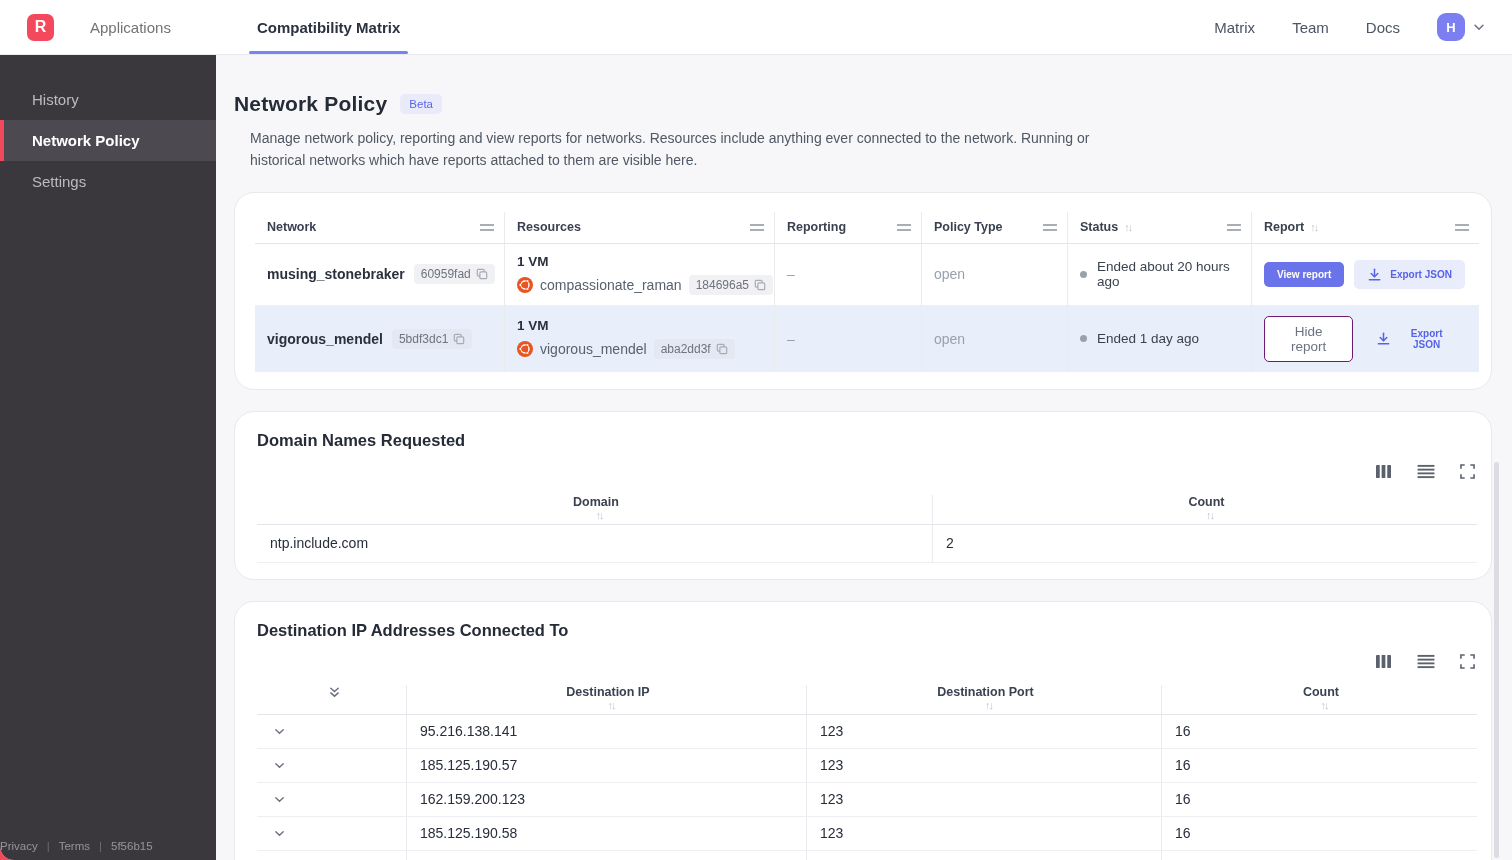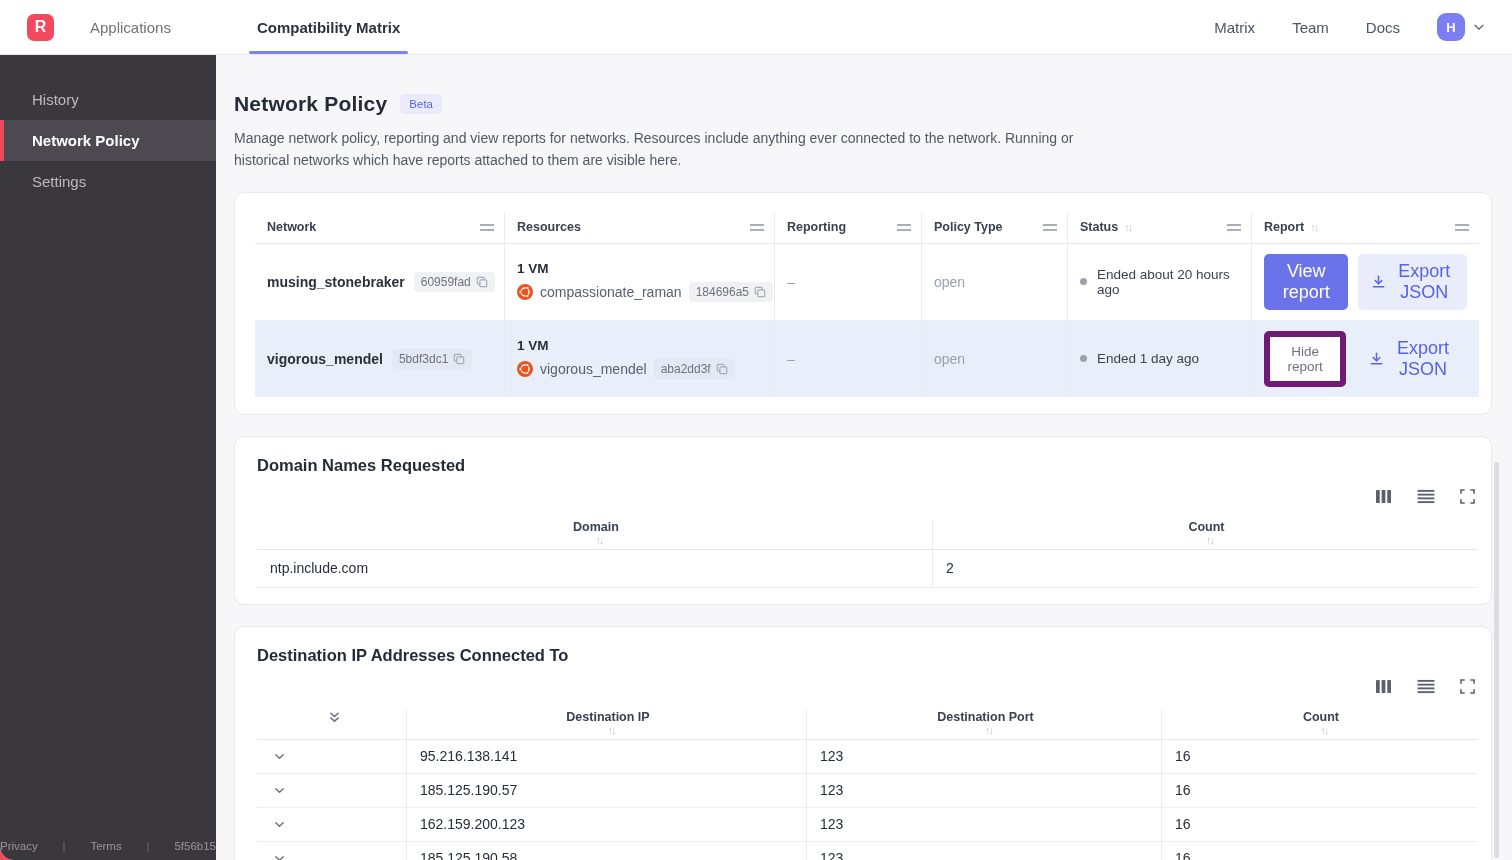--- a/index.html
+++ b/index.html
@@ -26,35 +26,35 @@
             font-size: 13px; font-weight: bold; display: flex; align-items: center; justify-content: center; }
 
   
   .shell { flex: 1; display: flex; min-height: 0; }
   .sidebar { width: 216px; background: #3a383d; flex-shrink: 0; display: flex; flex-direction: column;
              padding-top: 24px; position: relative; }
   .side-item { height: 41px; display: flex; align-items: center; padding-left: 28px;
                font-size: 15px; color: #bcbbc0; cursor: pointer; border-left: 4px solid transparent; }
   .side-item.active { background: #4c4a50; color: #ffffff; font-weight: bold; border-left-color: #f4495c; }
   .side-footer { position: absolute; bottom: 8px; left: 0; right: 0; text-align: center;
-                 font-size: 11.5px; color: #96959b; display: flex; justify-content: space-between; gap: 9px; align-items: center;}
+                 font-size: 11.5px; color: #96959b; display: flex; justify-content: flex-start; gap: 9px; align-items: center;}
   .side-footer .sep { color: #6d6c72; }
   .side-footer a { color: #96959b; text-decoration: none; cursor: pointer; }
 
   .main { flex: 1; overflow: hidden; padding: 37px 20px 0 18px; }
 
   
   .title-row { display: flex; align-items: center; gap: 13px; }
   .page-title { font-size: 21px; font-weight: bold; color: #252b37; letter-spacing: .2px; }
   .beta-badge { background: #e9ebfb; color: #5a65e8; font-size: 11.5px; padding: 4px 9px;
                 border-radius: 5px; font-weight: normal; }
-  .page-desc { margin-top: 11px; font-size: 14px; color: #4f5864; line-height: 1.6; max-width: 880px; }
-
-  
-  .card { background: #fff; border: 1px solid #e8e9ed; border-radius: 10px; margin-top: 21px;
+  .page-desc { margin-top: 11px; font-size: 14px; color: #4f5864; line-height: 1.6; max-width: 880px; margin-left: 16px; }
+
+  
+  .card { background: #fff; border: 1px solid #e8e9ed; border-radius: 20px; margin-top: 21px;
           padding: 19px 12px 16px 20px; }
   .card-title { font-size: 16.5px; font-weight: bold; color: #252b37; padding-left: 2px; }
   .card-toolbar { display: flex; justify-content: flex-end; gap: 25px; margin: 13px 4px 14px 0; height: 18px; align-items: center;}
   .tool-icon { cursor: pointer; display: flex; align-items: center; }
 
   
   .th-label { font-size: 12.5px; font-weight: bold; color: #3a4150; }
   .sort-ic { font-size: 11px; color: #c2c5cc; margin-left: 6px; letter-spacing: -2px; cursor: pointer; }
   .handle { width: 14px; height: 7px; border-top: 2px solid #a9adb5; border-bottom: 2px solid #a9adb5;
             margin-left: auto; cursor: col-resize; flex-shrink: 0; }
@@ -74,24 +74,24 @@
           display: inline-flex; align-items: center; gap: 5px; }
   .nt-row.selected .pill { background: #e3e8f3; }
   .copy-ic { cursor: pointer; display: inline-flex; }
   .res-cell { flex-direction: column; align-items: flex-start !important; justify-content: center; gap: 6px; }
   .res-title { font-size: 13.5px; font-weight: bold; color: #2a313d; }
   .res-line { display: flex; align-items: center; gap: 7px; }
   .res-name { font-size: 14px; color: #59616e; }
   .dim { color: #9aa1ac; font-size: 14px; }
   .status-dot { width: 7px; height: 7px; border-radius: 50%; background: #9aa1ac; margin-right: 10px; flex-shrink: 0;}
   .status-txt { font-size: 13.5px; color: #3b424e; }
-  .btn { border-radius: 5px; font-size: 18px; font-weight: normal; padding: 7px 13px; cursor: pointer;
+  .btn { border-radius: 5px; font-size: 10px; font-weight: bold; padding: 7px 13px; cursor: pointer;
          border: none; font-family: inherit; display: inline-flex; align-items: center; gap: 8px; }
   .btn.primary { background: #6a73e9; color: #ffffff; }
-  .btn.outline { background: #fff; color: #6b7280; border: 6px solid #701a75; font-weight: normal; font-size: 13.5px;}
+  .btn.outline { background: #fff; color: #6b7280; border: 1px solid #701a75; font-weight: normal; font-size: 13.5px;}
   .btn.export { background: #e9ecfb; color: #5763e6; }
   .nt-row.selected .btn.export { background: transparent; }
   .report-cell { gap: 10px; }
 
   
   .tbl { margin: 0 2px; }
   .tbl-head { display: grid; border-bottom: 1px solid #e4e5ea; }
   .tbl-head > div { height: 29px; display: flex; align-items: center; padding: 0 10px 0 13px; flex-direction: column; }
   .tbl-row { display: grid; border-bottom: 1px solid #eceef1; }
   .tbl-row > div { display: flex; align-items: center; padding: 0 10px 0 13px; font-size: 14px; color: #272e3a; }

